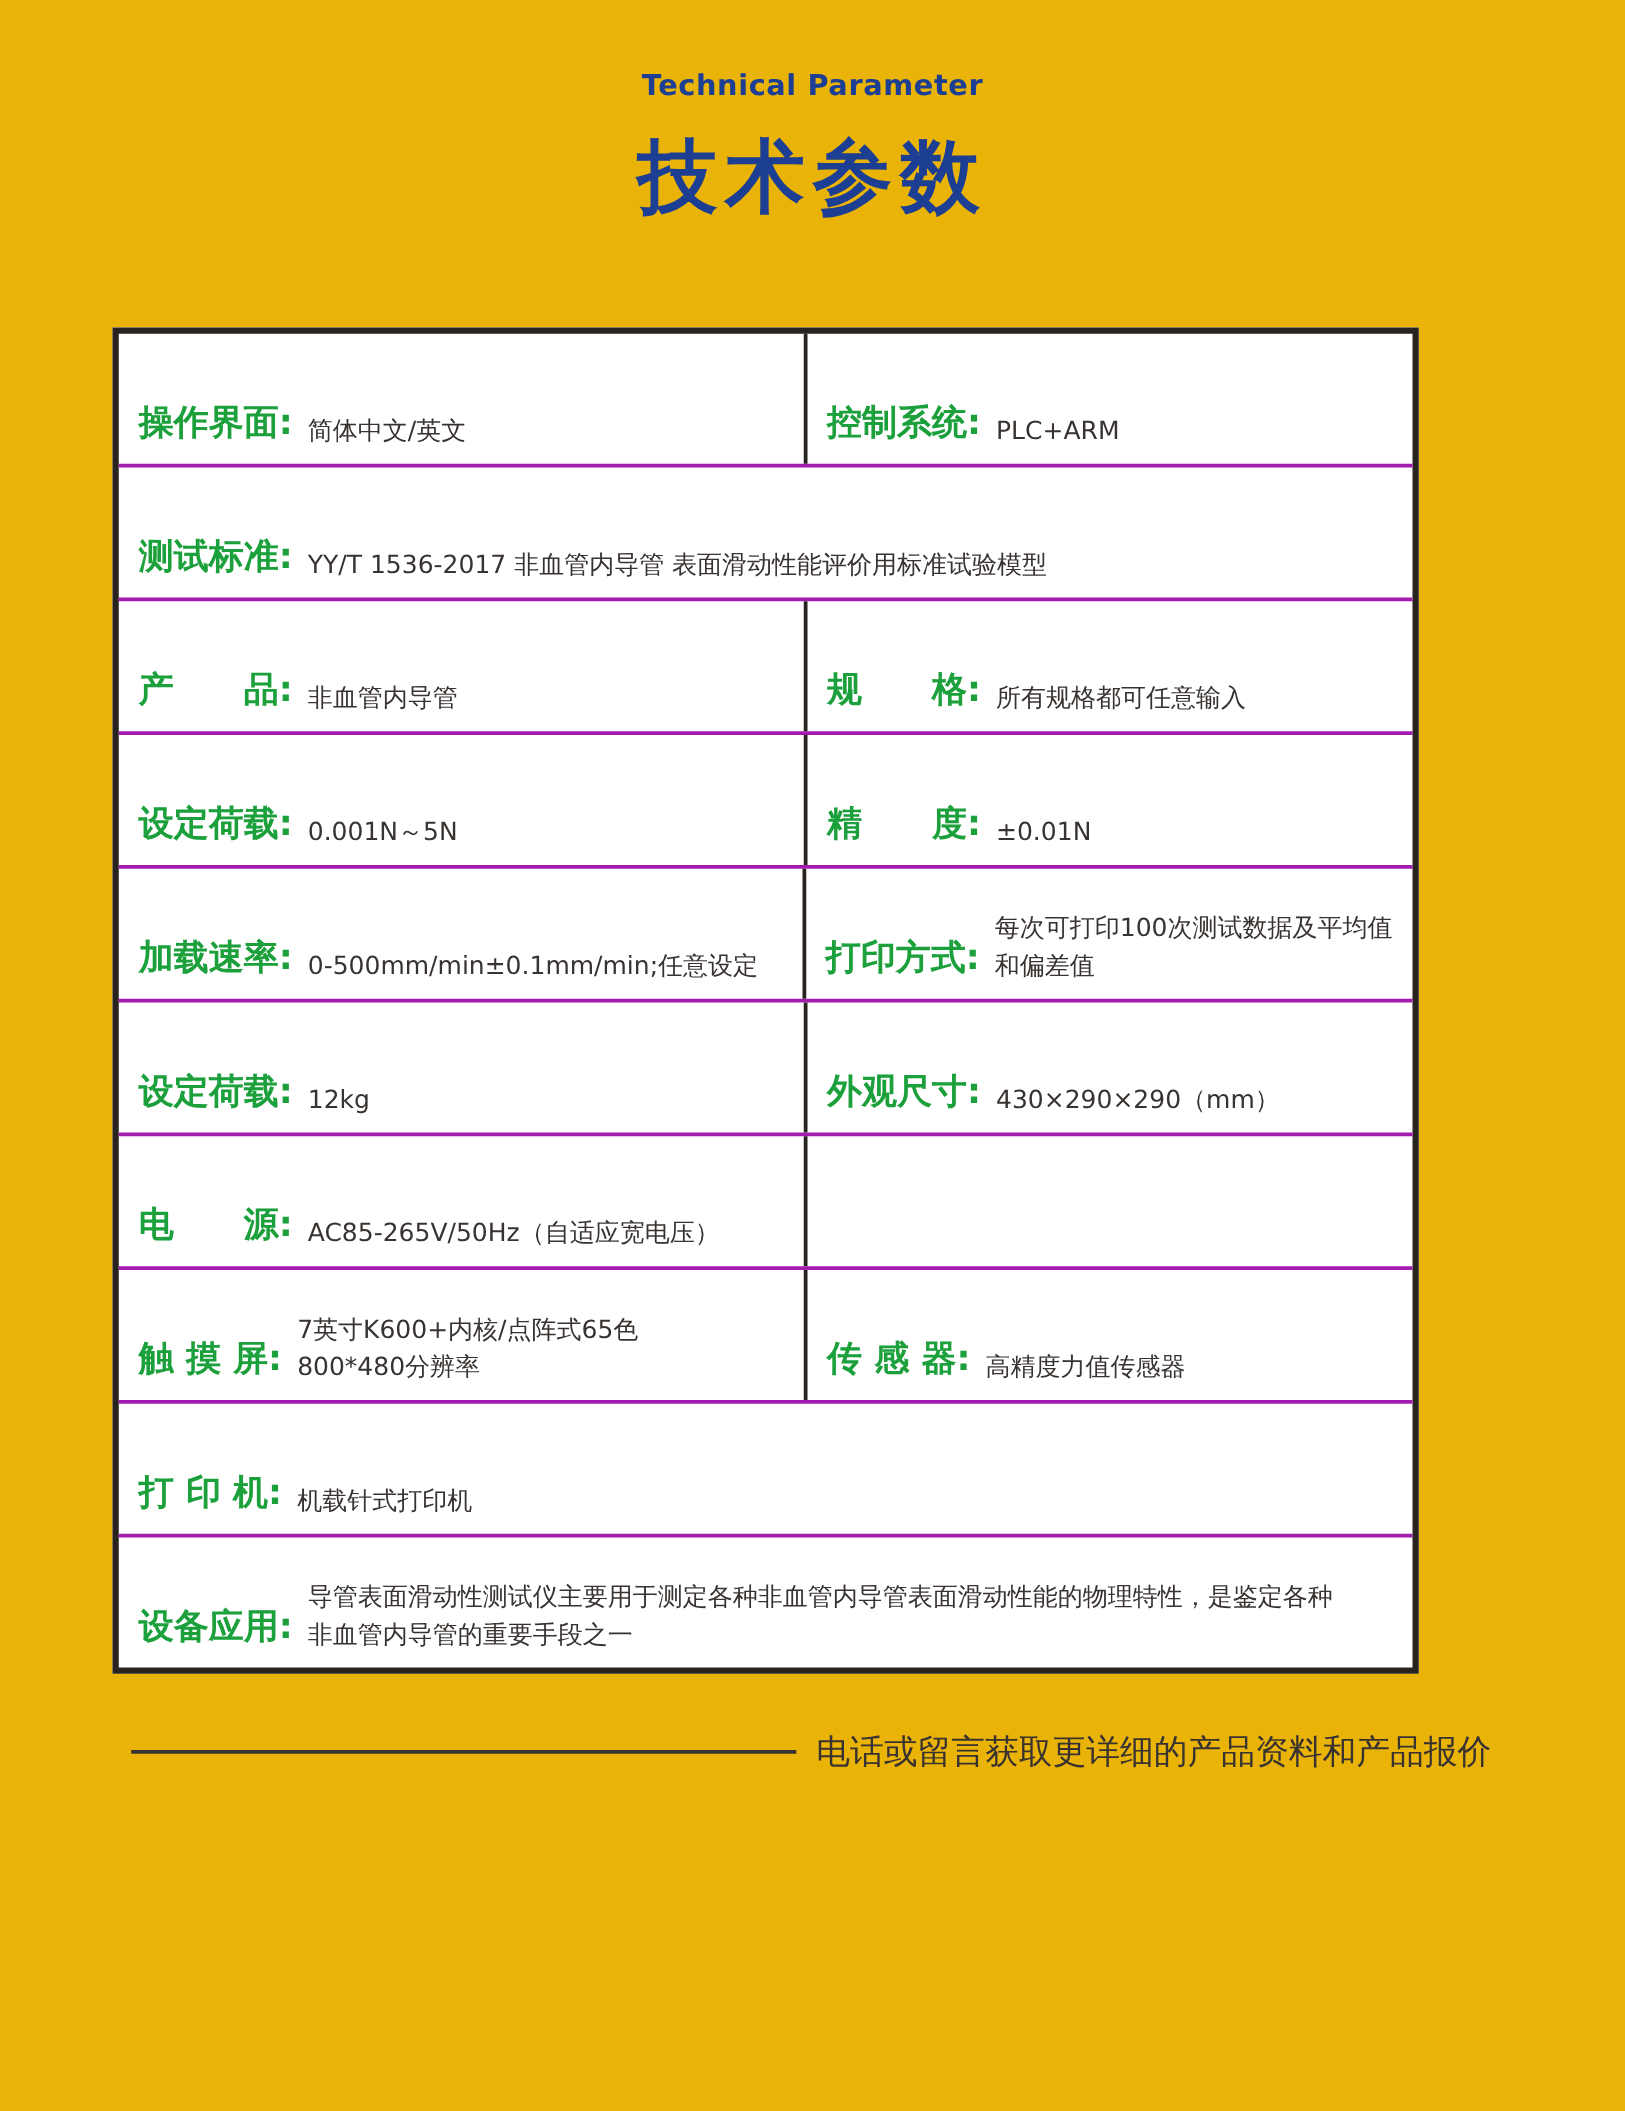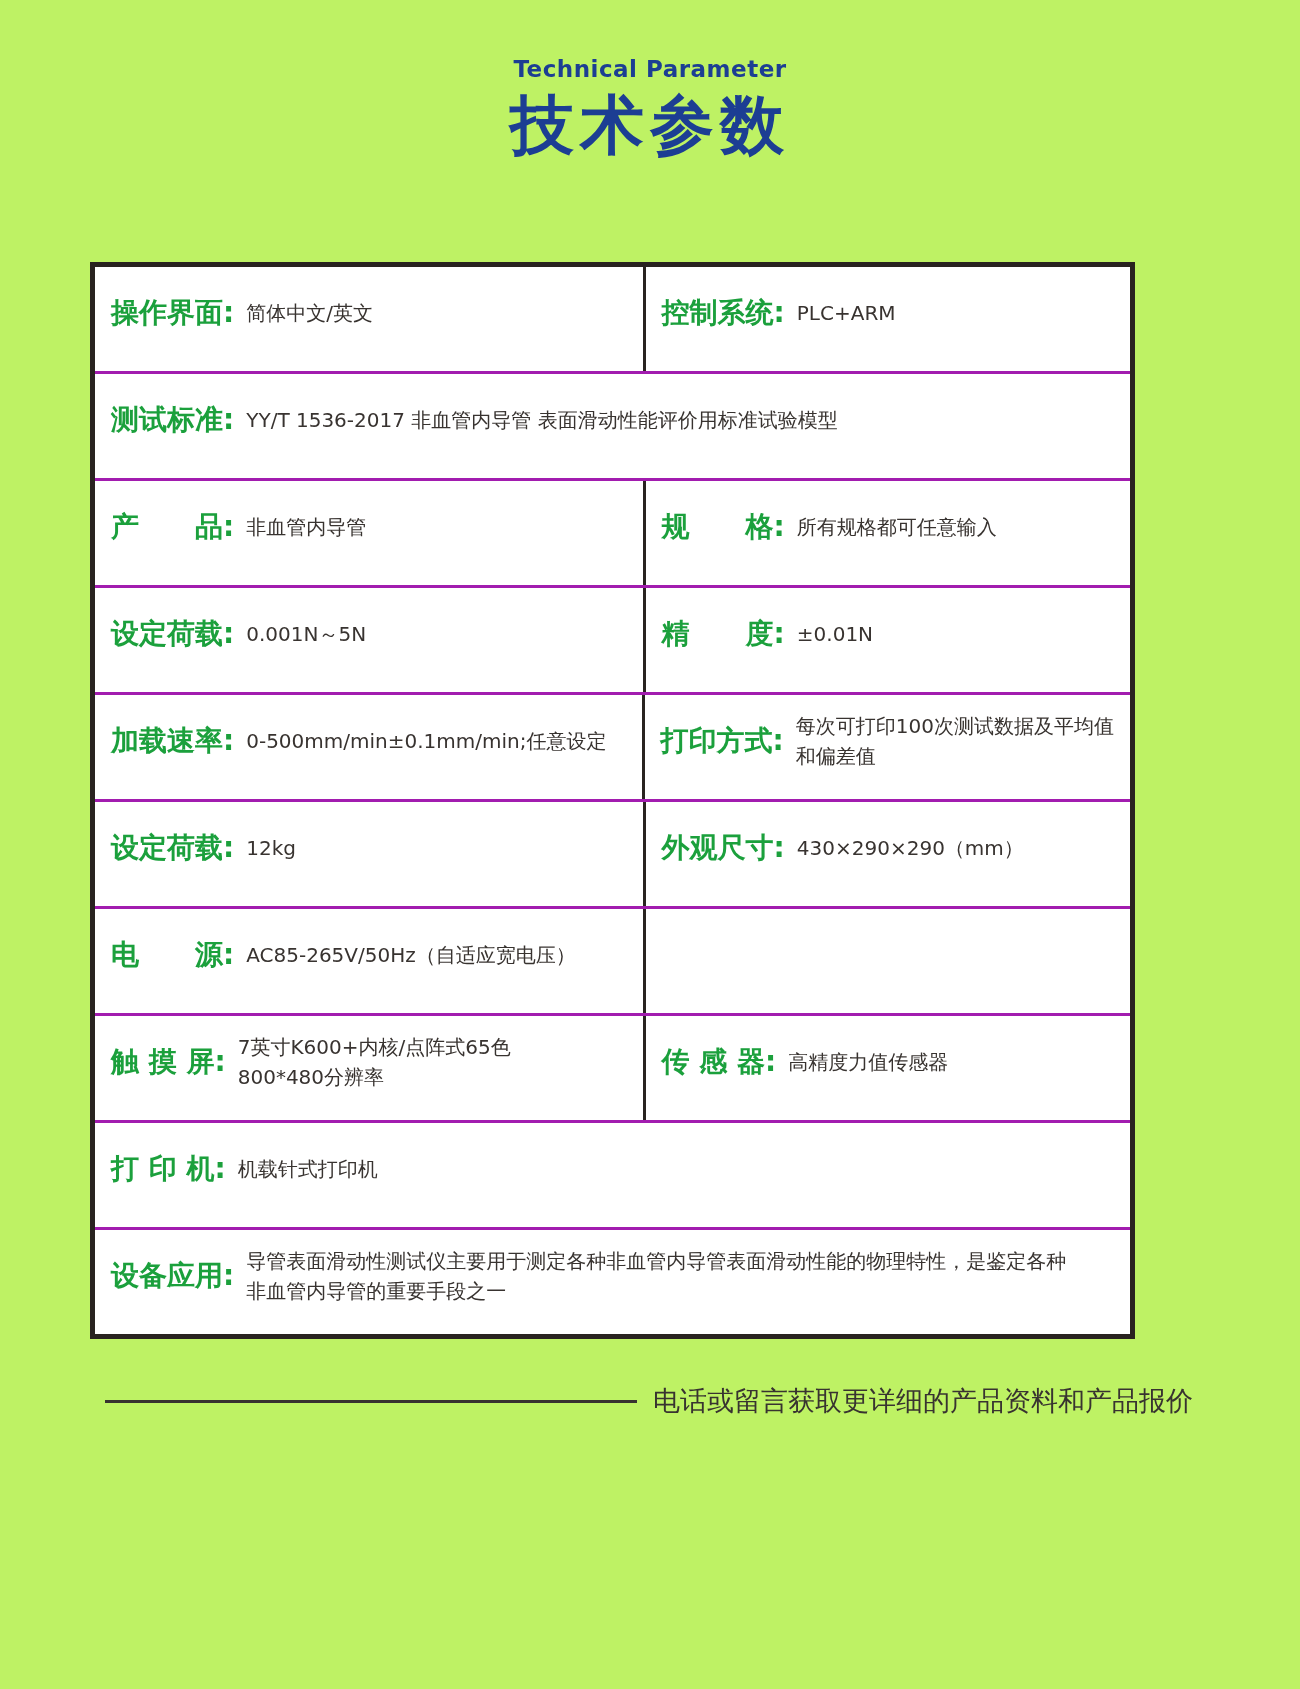--- a/index.html
+++ b/index.html
@@ -1,55 +1,55 @@
 <!DOCTYPE html>
 <html><head>
 <meta charset="utf-8">
 <style>
   html, body { margin: 0; padding: 0; background: #ffffff; }
   .page {
     position: relative;
     width: 1300px;
     height: 1689px;
-    background: #bef264;
+    background: #eab308;
     font-family: "DejaVu Sans", sans-serif;
     overflow: hidden;
   }
 
   
   .header { position: absolute; top: 56px; left: 0; width: 100%; text-align: center; }
   .subtitle {
     color: #1c3e93;
     font-size: 23px;
     font-weight: bold;
     letter-spacing: 0.5px;
   }
   .title {
     color: #1c3e93;
     font-size: 64px;
     font-weight: bold;
     letter-spacing: 6px;
-    margin-top: 0;
+    margin-top: 16px;
   }
 
   
   .spec-table {
     position: absolute;
     left: 90px;
     top: 262px;
     width: 1045px;
     border: 5px solid #292320;
     box-sizing: border-box;
     background: #ffffff;
   }
   .trow { display: flex; min-height: 104px; border-top: 3px solid #a21caf; }
   .trow:first-child { border-top: none; }
   .cell {
     display: flex;
-    align-items: center;
+    align-items: flex-end;
     padding: 0 16px 12px 16px;
     box-sizing: border-box;
   }
   .cell.left  { width: 53.2%; border-right: 3px solid #292320; }
   .cell.right { flex: 1; }
   .cell.full  { width: 100%; }
   .plabel {
     color: #1ba03c;
     font-weight: bold;
     font-size: 28px;

